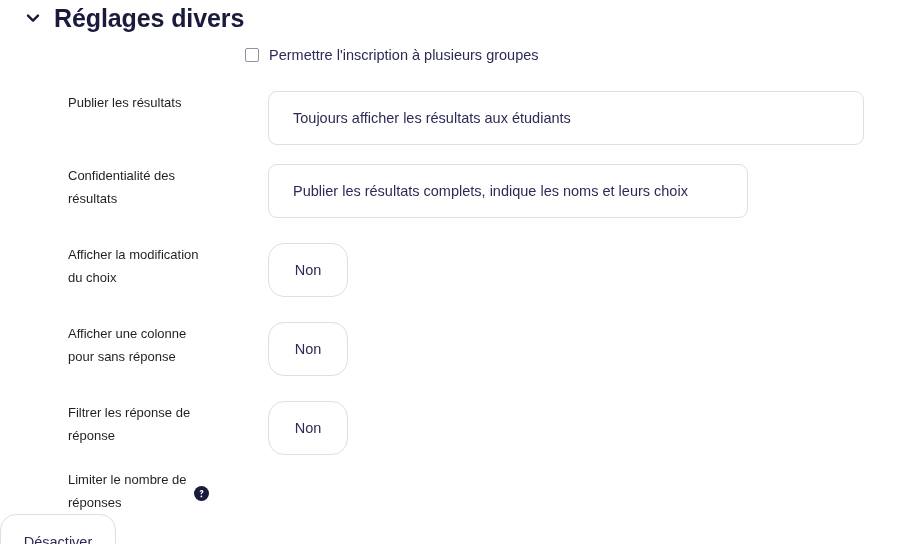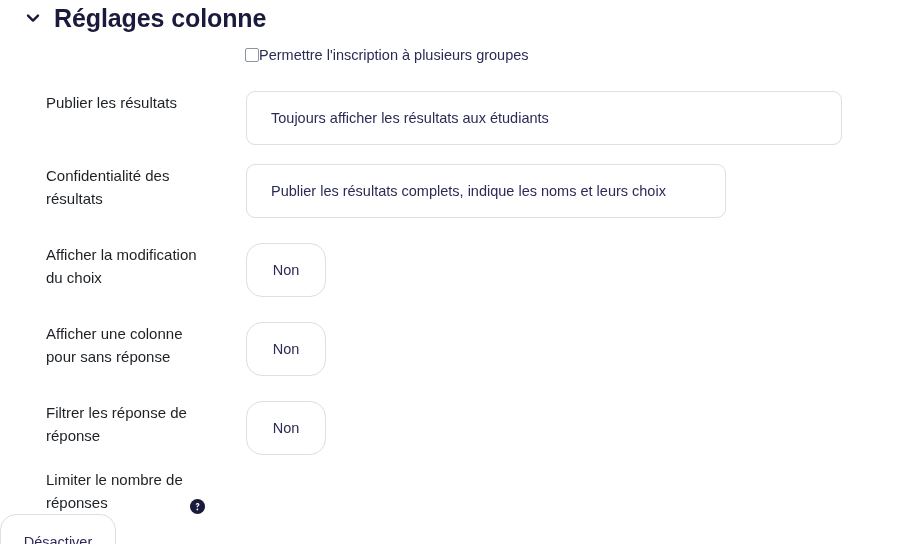--- a/index.html
+++ b/index.html
@@ -53,40 +53,40 @@
   
   .form-row {
     position: absolute;
     left: 0;
     width: 916px;
     display: flex;
     align-items: flex-start;
   }
   .row-label {
     width: 200px;
-    margin-left: 46px;
+    margin-left: 68px;
     padding-right: 8px;
-    font-size: 15px;
+    font-size: 13px;
     line-height: 23px;
     color: #1d2125;
     display: flex;
-    align-items: flex-end;
+    align-items: center;
     gap: 7px;
   }
   .row-label .label-text { display: block; }
   .row-control { flex: 1 1 auto; }
 
   
   .checkbox-line {
     position: absolute;
     left: 245px;
     top: 45px;
     display: flex;
     align-items: center;
-    gap: 0;
+    gap: 10px;
   }
   .checkbox-box {
     width: 14px;
     height: 14px;
     border: 1px solid #8f959e;
     border-radius: 2px;
     background: #ffffff;
     flex: none;
     cursor: pointer;
   }
@@ -150,21 +150,21 @@
 <body>
 
 <div class="page">
 
   <div class="section-header">
     <span class="chevron">
       <svg width="18" height="18" viewBox="0 0 18 18" aria-hidden="true">
         <path d="M4 6.6 L9 11.6 L14 6.6" fill="none" stroke="#1a1a3d" stroke-width="2.4" stroke-linecap="round" stroke-linejoin="round"></path>
       </svg>
     </span>
-    <span class="section-title">Réglages colonne</span>
+    <span class="section-title">Réglages divers</span>
   </div>
 
   <div class="checkbox-line">
     <span class="checkbox-box"></span>
     <span class="checkbox-label">Permettre l'inscription à plusieurs groupes</span>
   </div>
 
   <div class="form-row" style="top:91px;">
     <div class="row-label">
       <span class="label-text">Publier les résultats</span>

